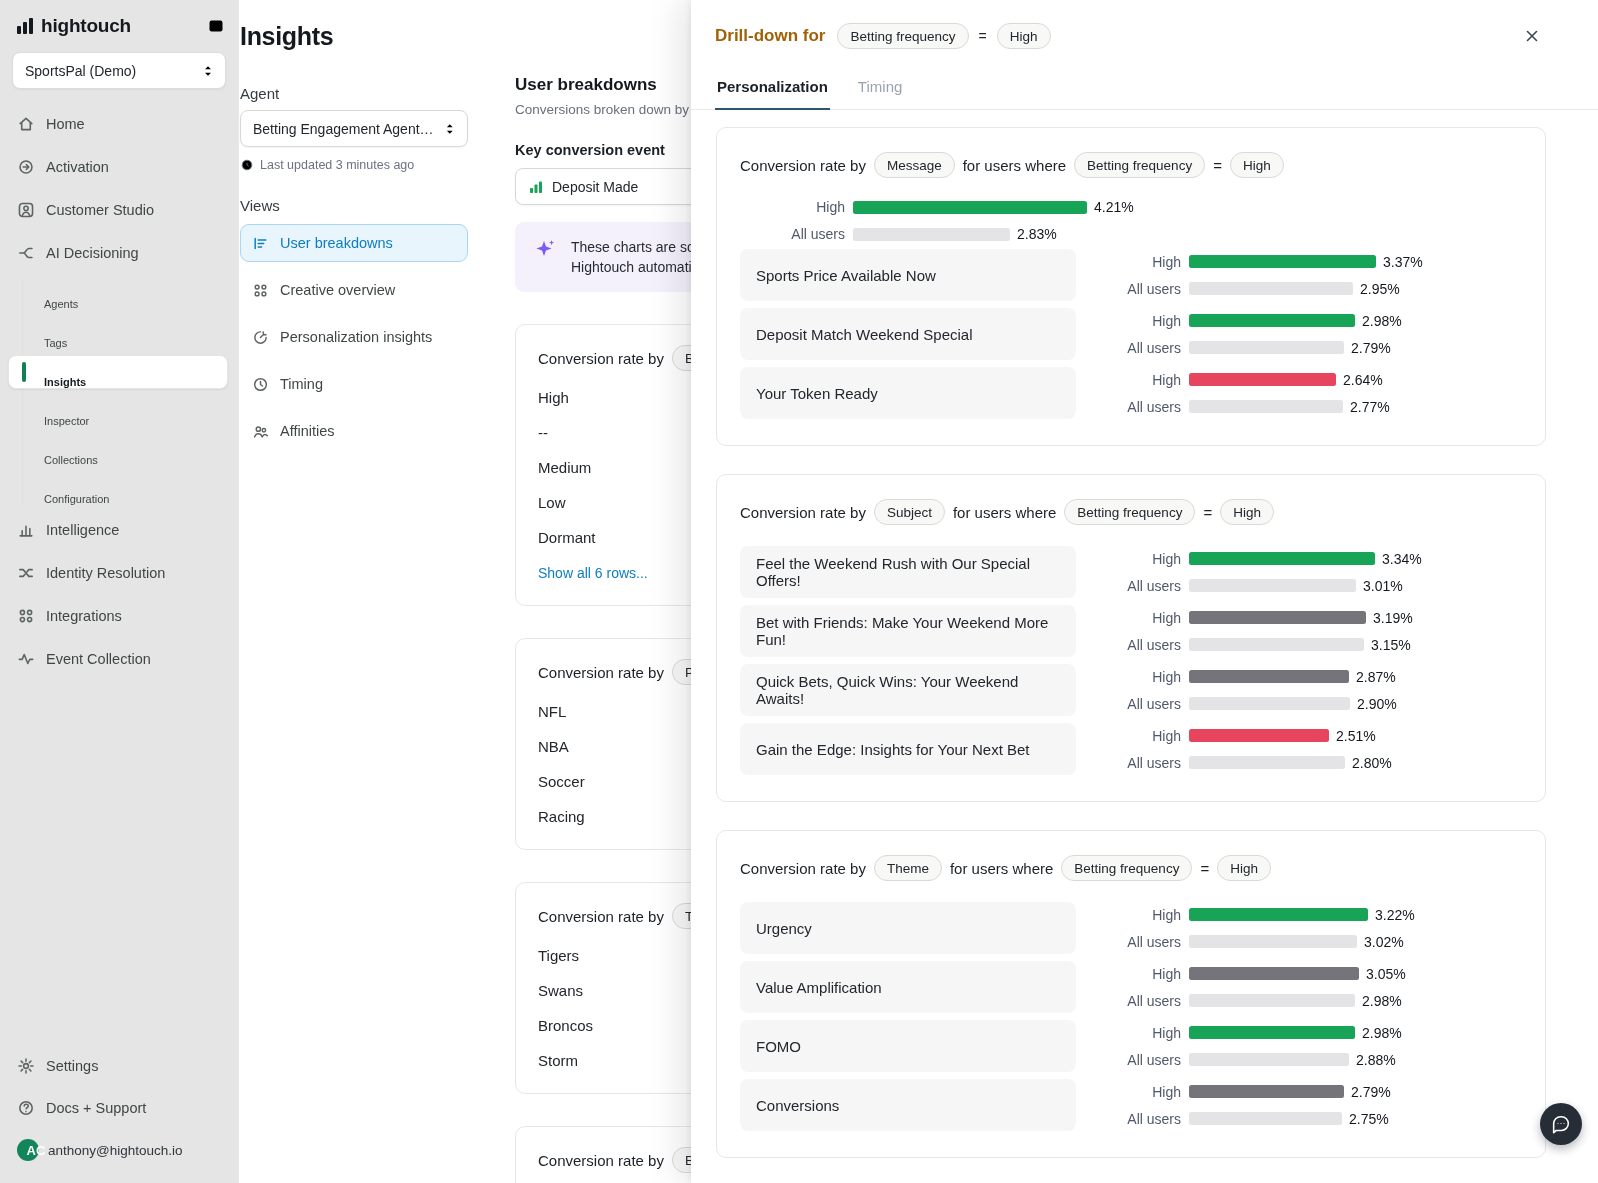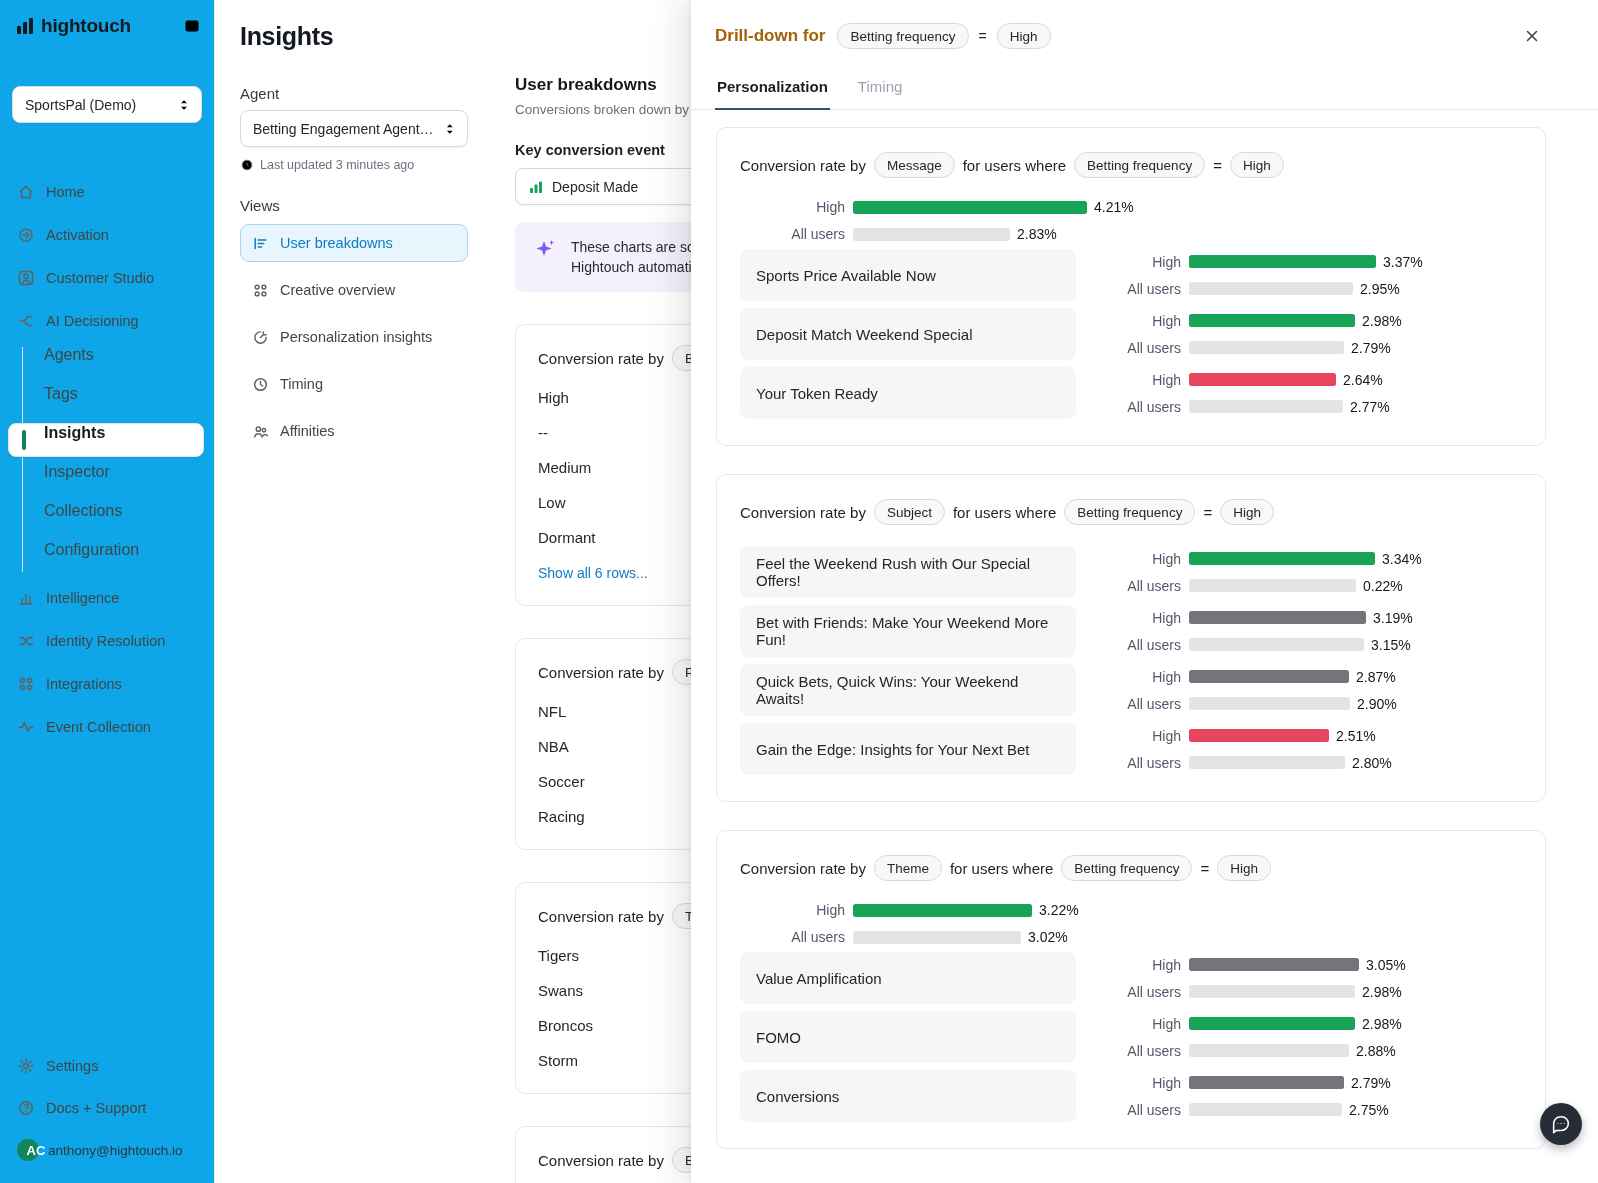--- a/index.html
+++ b/index.html
@@ -6,36 +6,36 @@
   html,body { width:1598px; height:1183px; }
   body { font-family:"Liberation Sans", sans-serif; background:#fff; color:#1d2939;
          position:relative; overflow:hidden; font-size:14px; }
 
   .ic { width:18px; height:18px; stroke:currentColor; fill:none; stroke-width:1.4;
         stroke-linecap:round; stroke-linejoin:round; flex:none; }
   .ic16 { width:16px; height:16px; }
   .ic14 { width:14px; height:14px; }
 
   
-  .sidebar { position:absolute; left:0; top:0; bottom:0; width:215px; background:#0ea5e9;
-             border-right:1px solid #e8e8e4; display:flex; flex-direction:column; z-index:2;gap:34px; }
+  .sidebar { position:absolute; left:0; top:0; bottom:0; width:239px; background:#e5e5e5;
+             border-right:1px solid #e8e8e4; display:flex; flex-direction:column; z-index:2; }
   .sb-header { display:flex; align-items:center; justify-content:space-between; padding:15px 14px 10px 16px; }
   .brand { display:flex; align-items:center; gap:7px; font-size:19px; font-weight:700; color:#14191e; letter-spacing:-0.2px; }
   .collapse-btn { color:#6a7270; cursor:pointer; display:flex; }
   .ws-select { margin:5px 12px 12px; height:37px; background:#fff; border:1px solid #dcdcd8; border-radius:8px;
                display:flex; align-items:center; justify-content:space-between; padding:0 9px 0 12px;
                font-size:14px; color:#22272d; box-shadow:0 1px 2px rgba(16,24,40,.05); cursor:pointer; }
   .nav { flex:1; overflow:hidden; padding-top:4px; }
   .nav-item { display:flex; align-items:center; gap:11px; height:38px; margin:0 8px 5px; padding:0 9px;
               border-radius:8px; font-size:14.5px; color:#3f4744; cursor:pointer; }
   .nav-item .ic { color:#5d6562; }
   .nav-children { position:relative; margin-bottom:4px; }
   .nav-children::before { content:""; position:absolute; left:22px; top:2px; bottom:2px; width:1px; background:#e0e0dc; }
-  .nav-child { position:relative; display:flex; align-items:flex-start; height:34px; margin:0 10px 5px 8px;
-               padding-left:35px; border-radius:8px; font-size:16px; color:#3f4744;
+  .nav-child { position:relative; display:flex; align-items:flex-end; height:34px; margin:0 10px 5px 8px;
+               padding-left:35px; border-radius:8px; font-size:11px; color:#3f4744;
                border:1px solid transparent; cursor:pointer; }
   .nav-child.active { background:#fff; border-color:#e6e6e1; box-shadow:0 1px 2px rgba(16,24,40,.07);
                       color:#171c21; font-weight:700; z-index:1; }
   .nav-child.active::before { content:""; position:absolute; left:13px; top:6px; bottom:6px; width:3.5px;
                       border-radius:3px; background:#0f8154; }
   .sb-bottom { padding:6px 8px 14px; }
   .sb-bottom .nav-item { margin:0 0 4px; }
   .user-row { display:flex; align-items:center; gap:9px; height:38px; padding:0 9px; border-radius:8px;
               font-size:13.5px; color:#30373c; cursor:pointer; }
   .avatar { width:22px; height:22px; border-radius:50%; background:#12855a; color:#fff; font-size:13px;
@@ -477,21 +477,21 @@
           </div>
         <div class="dd-bars">
           <div class="bar-line">
               <span class="who">High</span>
               <span class="bar" style="width: 186px; background: rgb(24, 164, 87);"></span>
               <span class="bar-val">3.34%</span>
             </div>
           <div class="bar-line">
               <span class="who">All users</span>
               <span class="bar" style="width: 167px; background: rgb(228, 228, 231);"></span>
-              <span class="bar-val">0.22%</span>
+              <span class="bar-val">3.01%</span>
             </div>
         </div>
       </div>
       <div class="dd-row">
         <div class="dd-label-box">
             <span>Bet with Friends: Make Your Weekend More Fun!</span>
           </div>
         <div class="dd-bars">
           <div class="bar-line">
               <span class="who">High</span>
@@ -544,20 +544,23 @@
     <section class="dd-card">
       <div class="dd-card-title">
         <span>Conversion rate by</span>
         <span class="pill">Theme</span>
         <span>for users where</span>
         <span class="pill">Betting frequency</span>
         <span>=</span>
         <span class="pill">High</span>
       </div>
       <div class="dd-row">
+        <div class="dd-label-box">
+            <span>Urgency</span>
+          </div>
         <div class="dd-bars">
           <div class="bar-line">
               <span class="who">High</span>
               <span class="bar" style="width: 179px; background: rgb(24, 164, 87);"></span>
               <span class="bar-val">3.22%</span>
             </div>
           <div class="bar-line">
               <span class="who">All users</span>
               <span class="bar" style="width: 168px; background: rgb(228, 228, 231);"></span>
               <span class="bar-val">3.02%</span>

